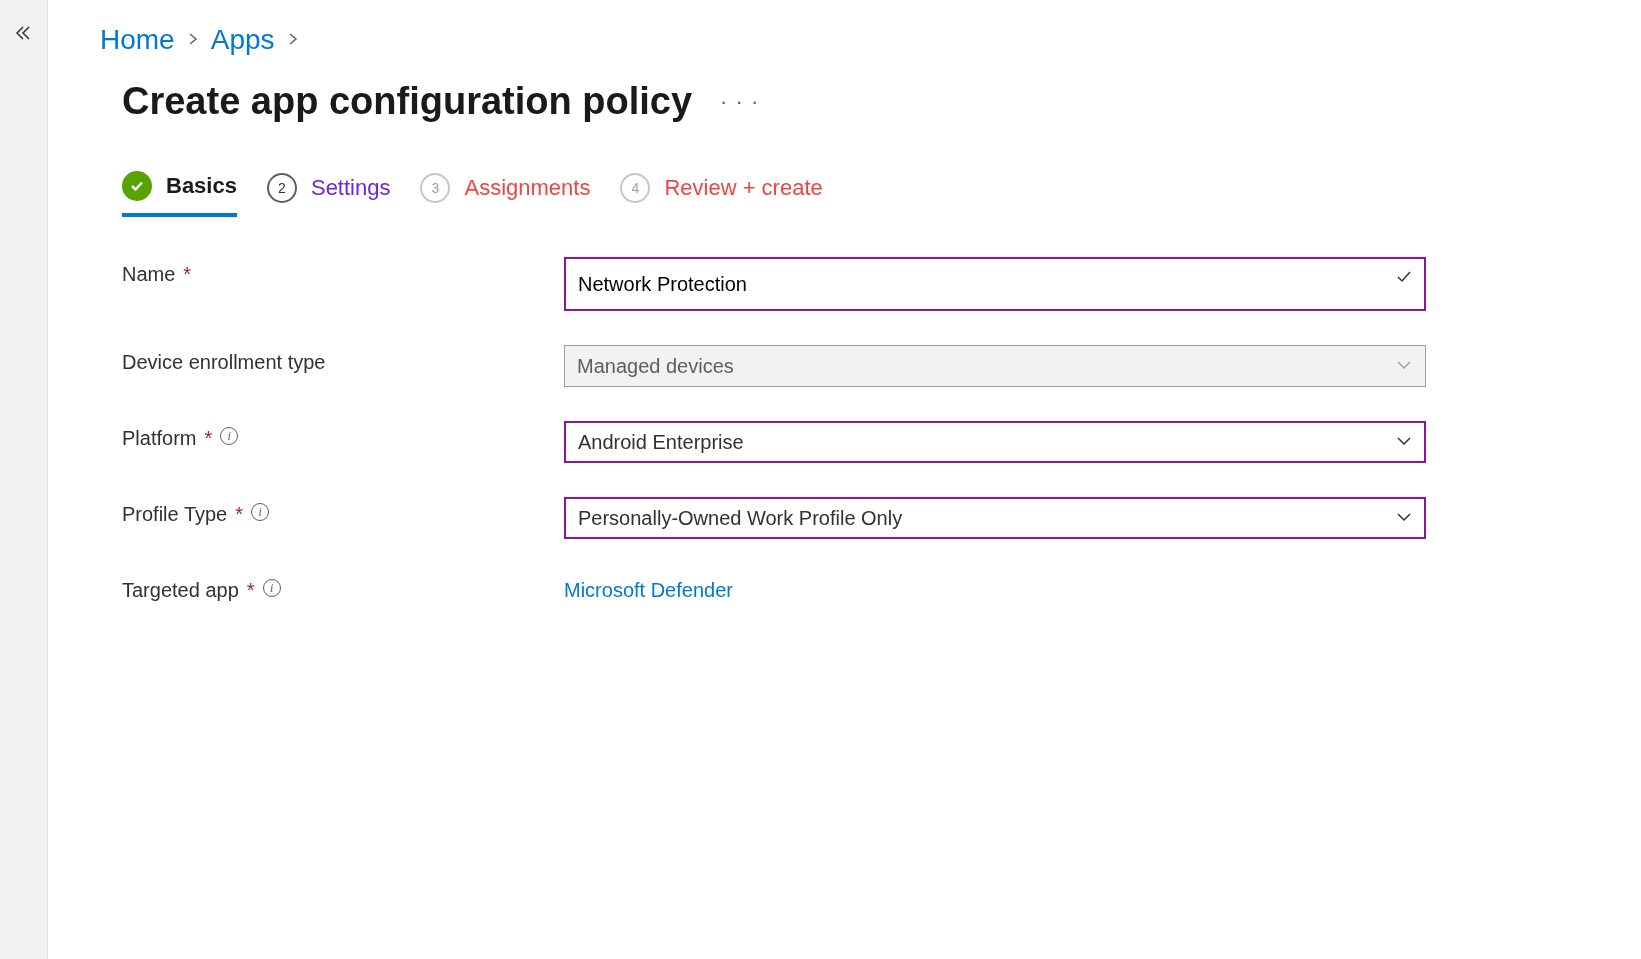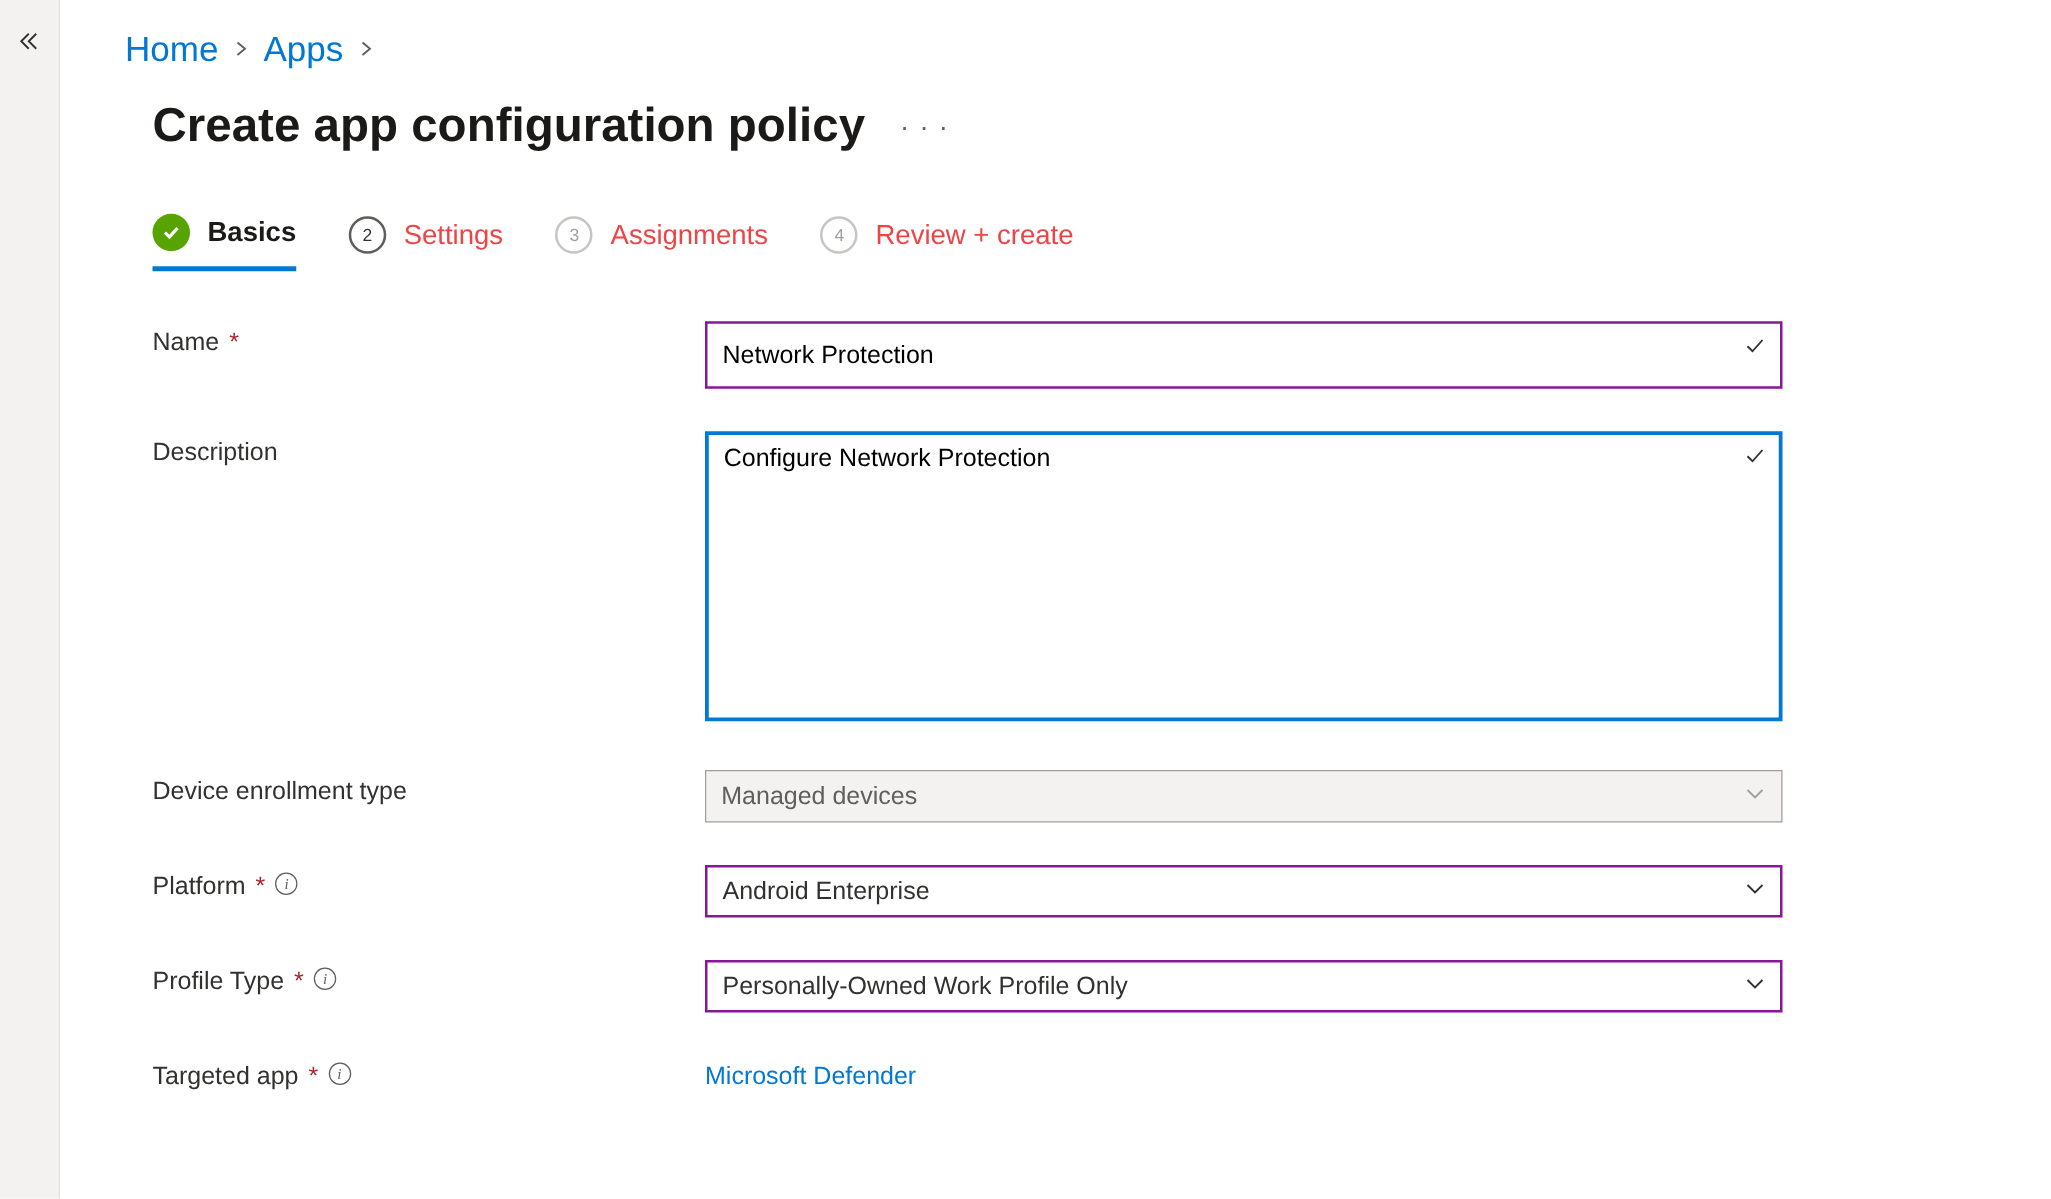--- a/index.html
+++ b/index.html
@@ -67,21 +67,21 @@
     }
     .ellipsis {
       color: #605e5c;
       font-size: 22px;
       cursor: pointer;
       letter-spacing: 1px;
     }
     .wizard {
       display: flex;
       align-items: center;
-      gap: 42px;
+      gap: 30px;
       margin-left: 22px;
       margin-bottom: 40px;
     }
     .wiz-step {
       display: flex;
       align-items: center;
       gap: 14px;
       cursor: pointer;
       padding-bottom: 12px;
     }
@@ -99,21 +99,21 @@
       font-weight: 400;
     }
     .wiz-circle.done { background: #57a300; color: #fff; }
     .wiz-circle.current { border: 2px solid #605e5c; color: #323130; background: #fff; }
     .wiz-circle.pending { border: 2px solid #c8c6c4; color: #a19f9d; background: #fff; }
     .wiz-label {
       font-size: 22px;
       font-weight: 400;
     }
     .wiz-step.active .wiz-label { font-weight: 600; color: #1b1a19; }
-    .wiz-step.next .wiz-label { color: #ef4444; }
+    .wiz-step.next .wiz-label { color: #6d28d9; }
     .wiz-step.disabled .wiz-label { color: #ef4444; }
 
     .form {
       margin-left: 22px;
     }
     .form-row {
       display: flex;
       align-items: flex-start;
       margin-bottom: 34px;
     }
@@ -274,33 +274,20 @@
       <div class="input-col">
         <input class="text-input" type="text" value="Network Protection" style="">
         <span class="check-mark">
           <svg width="20" height="20" viewBox="0 0 20 20">
               <path d="M4 10 L8 14 L16 5" stroke="#323130" stroke-width="1.5" fill="none"></path>
             </svg>
         </span>
       </div>
     </div>
 
-    <div class="form-row">
-      <div class="label-col">
-        <span>Description</span>
-      </div>
-      <div class="input-col">
-        <textarea class="textarea-input" style="">Configure Network Protection</textarea>
-        <span class="check-mark">
-          <svg width="20" height="20" viewBox="0 0 20 20">
-              <path d="M4 10 L8 14 L16 5" stroke="#323130" stroke-width="1.5" fill="none"></path>
-            </svg>
-        </span>
-      </div>
-    </div>
 
     <div class="form-row">
       <div class="label-col">
         <span>Device enrollment type</span>
       </div>
       <div class="input-col">
         <div class="select-box disabled">
           <span>Managed devices</span>
         </div>
         <span class="chev-down">

